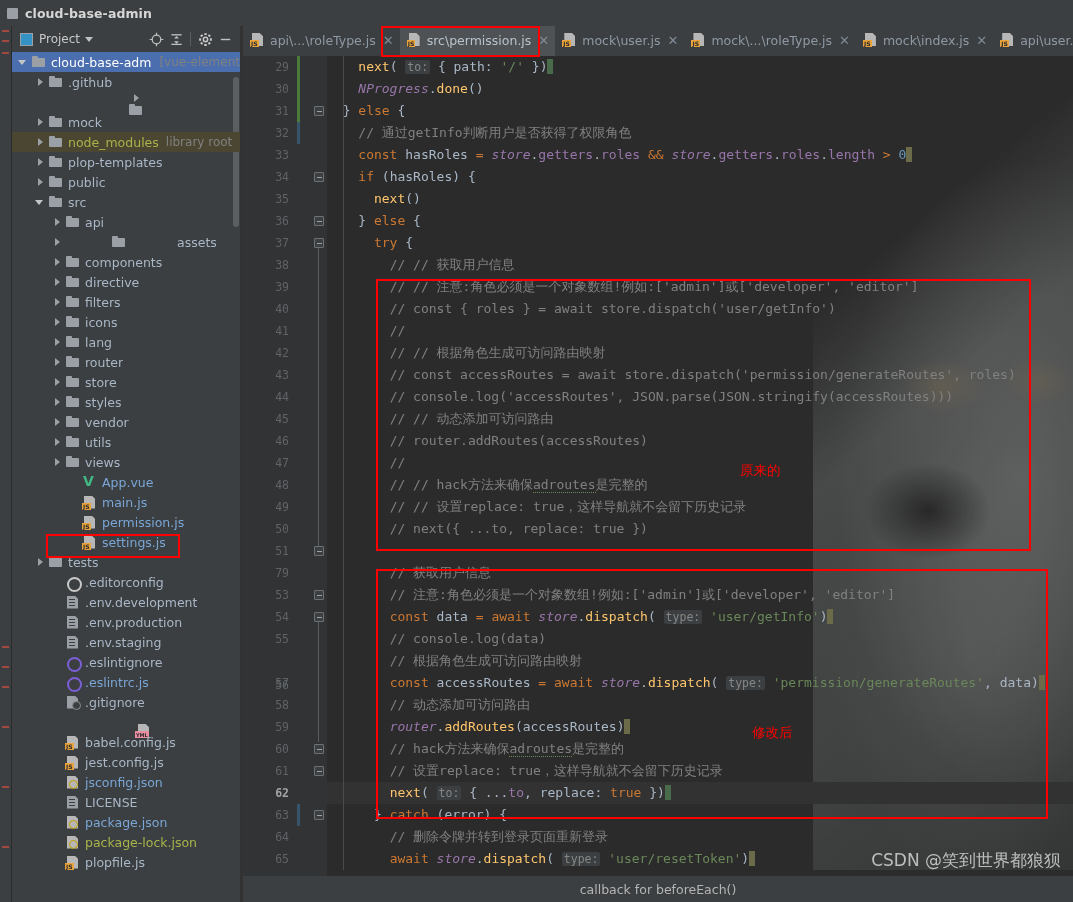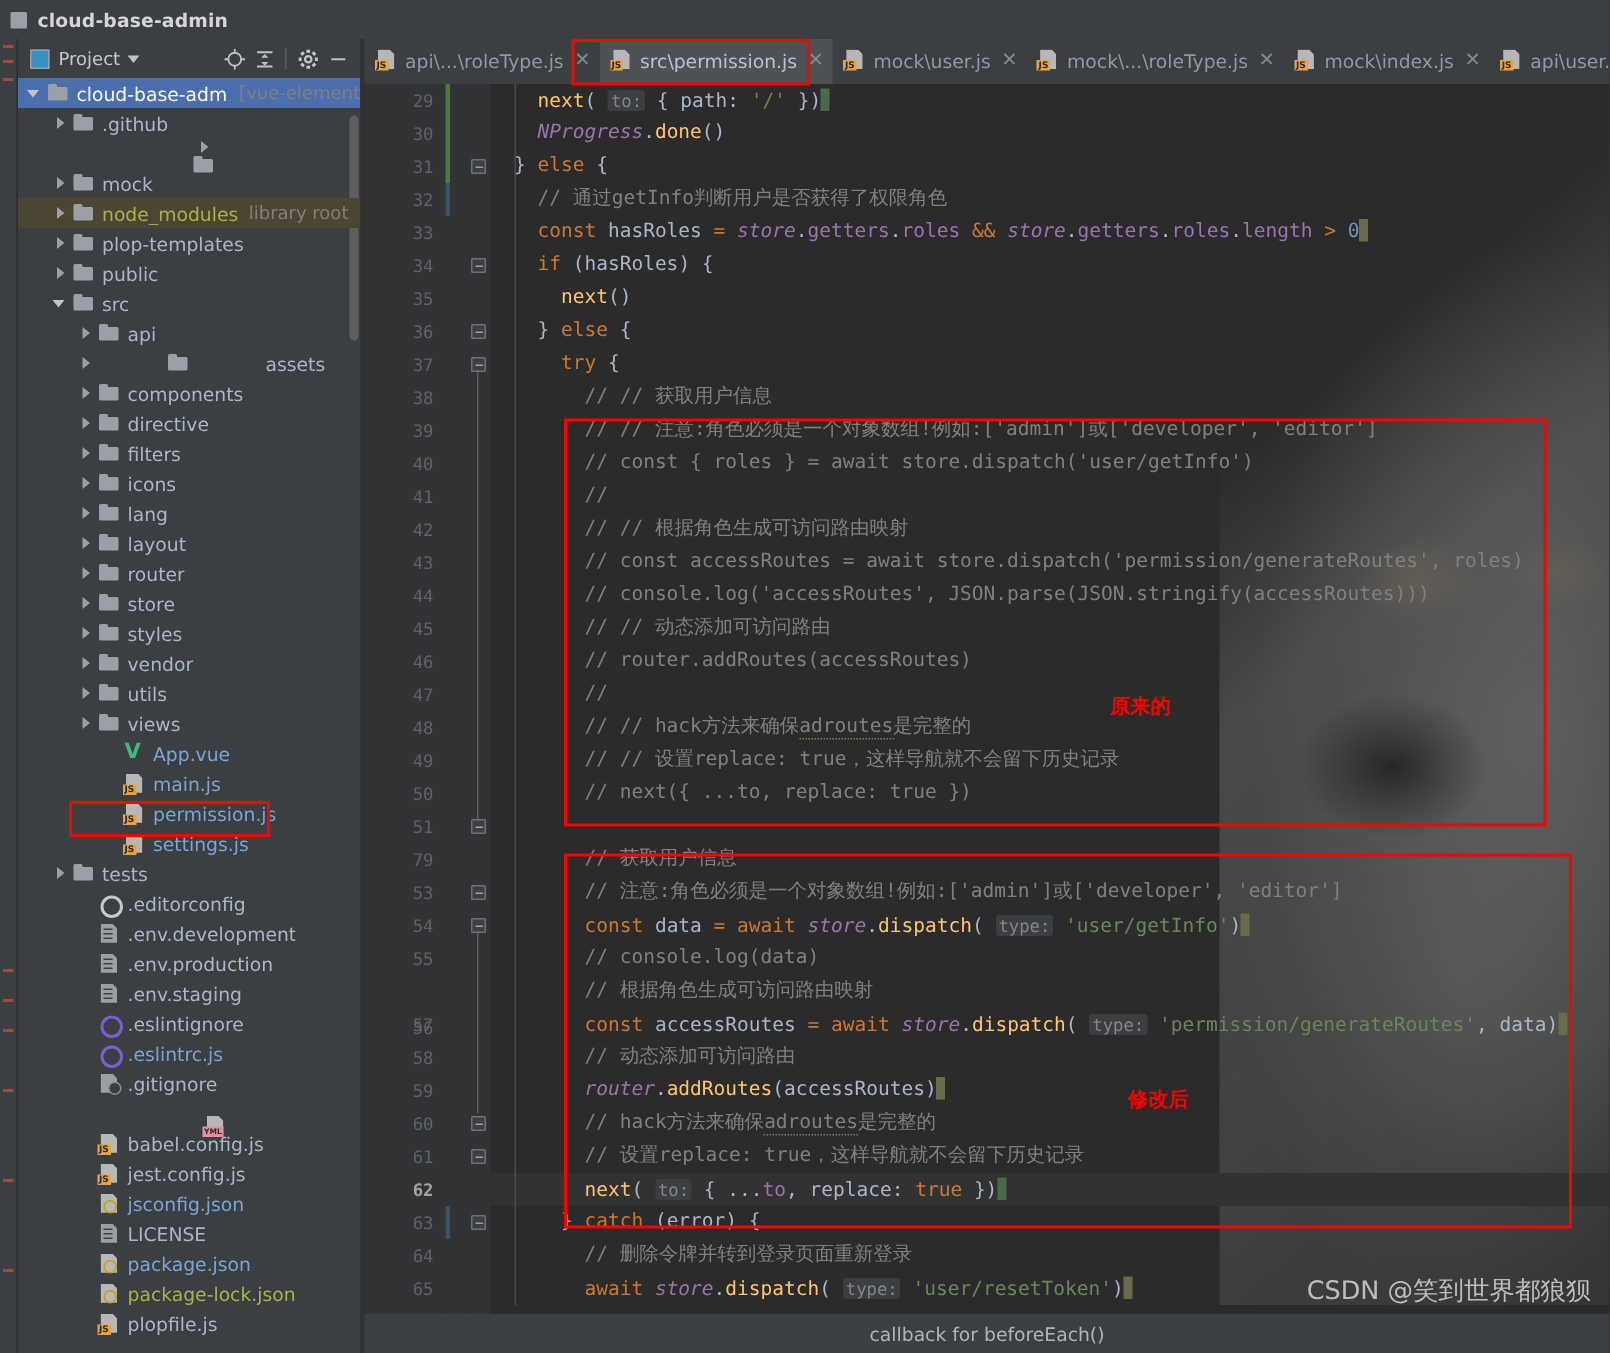--- a/index.html
+++ b/index.html
@@ -256,21 +256,21 @@
   .caretbar { display:inline-block; width:6px; height:15px; background:#6b6b4a; vertical-align:-3px; }
   .caretbar.g { background:#4a6b4a; }
   .squiggle { border-bottom:1.5px dotted #6a8759; }
 
   .cur-line-hl {
     position:absolute; left:84px; width:746px; height:22px; background:#323232;
   }
 
   .red-box { position:absolute; border:2px solid #ff0000; pointer-events:none; z-index:5; }
   .red-note {
-    position:absolute; color:#ff0000; font-size:13.5px; font-weight:bold; z-index:6;
+    position:absolute; color:#ff0000; font-size:13.5px; font-weight:normal; z-index:6;
     font-family:"DejaVu Sans","Liberation Sans",sans-serif;
   }
 
   .status-hint {
     position:absolute; left:0; bottom:0; width:830px; height:26px;
     background:#3c3f41; display:flex; align-items:center; justify-content:center;
     font-size:12.5px; color:#b4b4b4;
   }
   .watermark {
     position:absolute; right:12px; bottom:30px; font-size:17px;
@@ -411,25 +411,20 @@
         </div>
         <div class="node" style="padding-left: 40px;">
           <span class="arrow closed"></span>
           <span class="ico folder"></span>
           <span class="node-label ">icons</span>
         </div>
         <div class="node" style="padding-left: 40px;">
           <span class="arrow closed"></span>
           <span class="ico folder"></span>
           <span class="node-label ">lang</span>
-        </div>
-        <div class="node" style="padding-left: 40px;">
-          <span class="arrow closed"></span>
-          <span class="ico folder"></span>
-          <span class="node-label ">layout</span>
         </div>
         <div class="node" style="padding-left: 40px;">
           <span class="arrow closed"></span>
           <span class="ico folder"></span>
           <span class="node-label ">router</span>
         </div>
         <div class="node" style="padding-left: 40px;">
           <span class="arrow closed"></span>
           <span class="ico folder"></span>
           <span class="node-label ">store</span>

